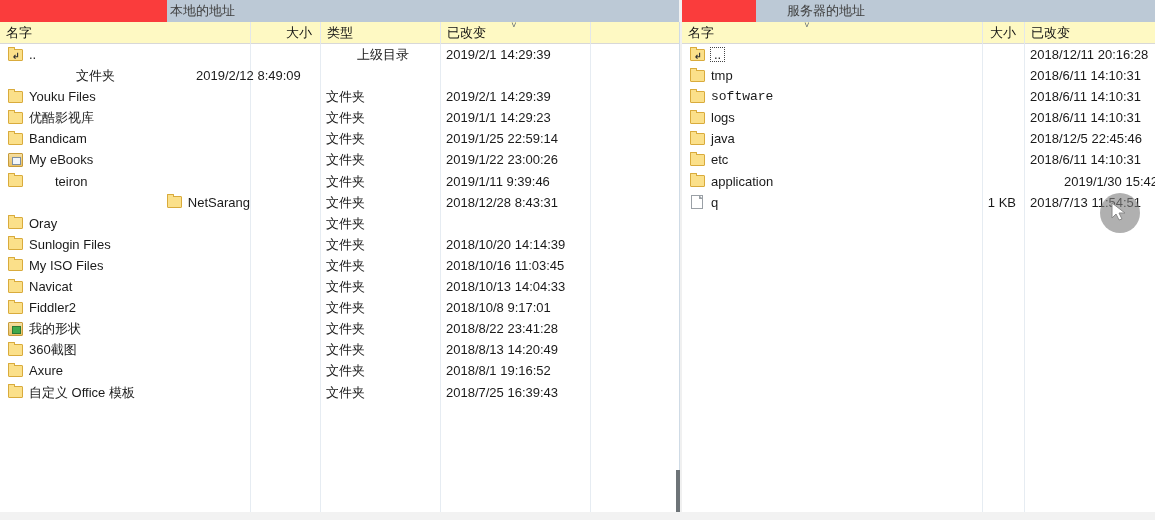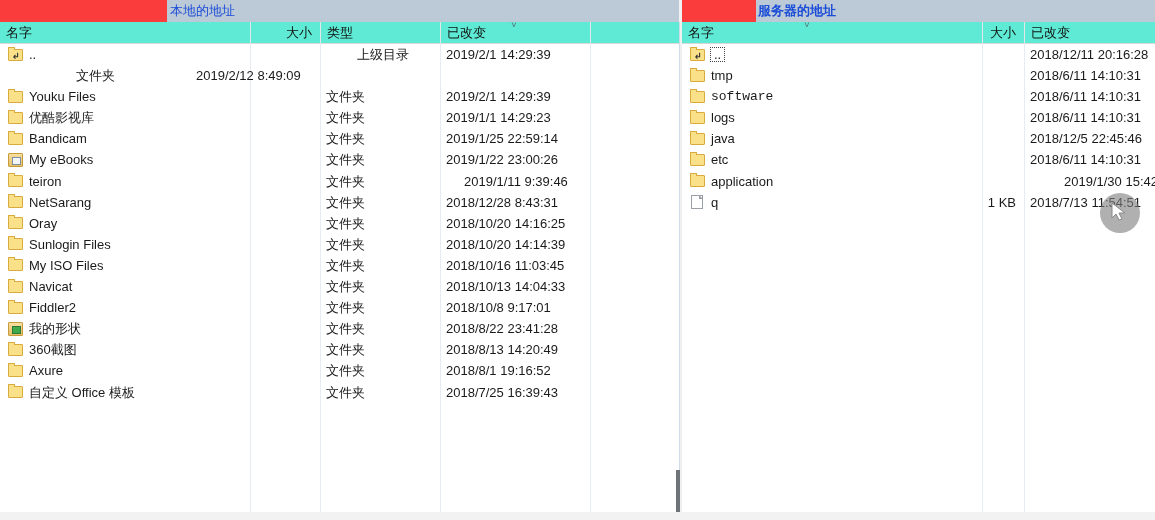--- a/index.html
+++ b/index.html
@@ -44,33 +44,33 @@
     overflow: hidden;
   }
   .redaction {
     height: 22px;
     background: #fa3c3c;
     flex: none;
   }
   .redaction-left  { width: 167px; }
   .redaction-right { width: 74px; }
   .path-text {
-    color: #1d4ed8;
+    color: #404040;
     font-size: 13px;
     white-space: nowrap;
     padding-left: 0;
   }
   .path-left-text  { margin-left: 3px; }
-  .path-right-text { margin-left: 2px; font-weight: bold; }
+  .path-right-text { margin-left: 31px; }
 
   
   .colheader {
     position: relative;
     height: 22px;
-    background: #5eead4;
+    background: #fef9c3;
     border-bottom: 1px solid #d8d8d8;
     display: flex;
     align-items: center;
     box-sizing: border-box;
   }
   .colheader .cell {
     position: relative;
     height: 22px;
     line-height: 22px;
     font-size: 13px;
@@ -381,51 +381,50 @@
               <span class="ico">
                 <span class="ebook"></span>
               </span>
               <span class="namelabel">My eBooks</span>
             </div>
             <div class="c num" style="width: 70px;"></div>
             <div class="c " style="width: 120px;">文件夹</div>
             <div class="c " style="width: 150px;">2019/1/22  23:00:26</div>
           </div>
           <div class="row">
-            <div class="c name" style="width: 250px;">
+            <div class="c name" style="width: 250px; gap: 26px;">
               <span class="ico">
                 <span class="folder"></span>
               </span>
               <span class="namelabel">teiron</span>
             </div>
             <div class="c num" style="width: 70px;"></div>
             <div class="c " style="width: 120px;">文件夹</div>
-            <div class="c " style="width: 150px; margin-left: 18px;">2019/1/11  9:39:46</div>
-          </div>
-          <div class="row">
-            <div class="c name" style="width: 250px;">
+            <div class="c " style="width: 150px;">2019/1/11  9:39:46</div>
+          </div>
+          <div class="row">
+            <div class="c name" style="width: 250px; justify-content: flex-end;">
               <span class="ico">
                 <span class="folder"></span>
               </span>
               <span class="namelabel">NetSarang</span>
             </div>
             <div class="c num" style="width: 70px;"></div>
             <div class="c " style="width: 120px;">文件夹</div>
             <div class="c " style="width: 150px;">2018/12/28  8:43:31</div>
           </div>
           <div class="row">
             <div class="c name" style="width: 250px;">
               <span class="ico">
                 <span class="folder"></span>
               </span>
               <span class="namelabel">Oray</span>
             </div>
             <div class="c num" style="width: 70px;"></div>
             <div class="c " style="width: 120px;">文件夹</div>
-            <div class="c " style="width: 150px;">2018/10/20  14:16:25</div>
           </div>
           <div class="row">
             <div class="c name" style="width: 250px;">
               <span class="ico">
                 <span class="folder"></span>
               </span>
               <span class="namelabel">Sunlogin Files</span>
             </div>
             <div class="c num" style="width: 70px;"></div>
             <div class="c " style="width: 120px;">文件夹</div>

